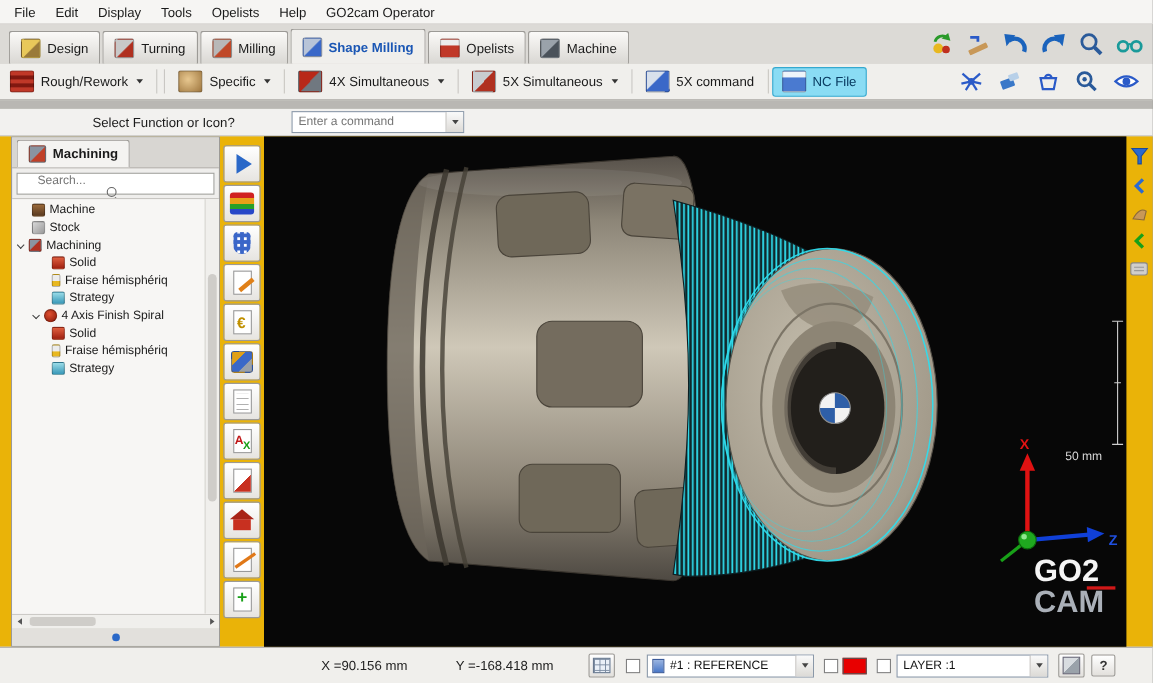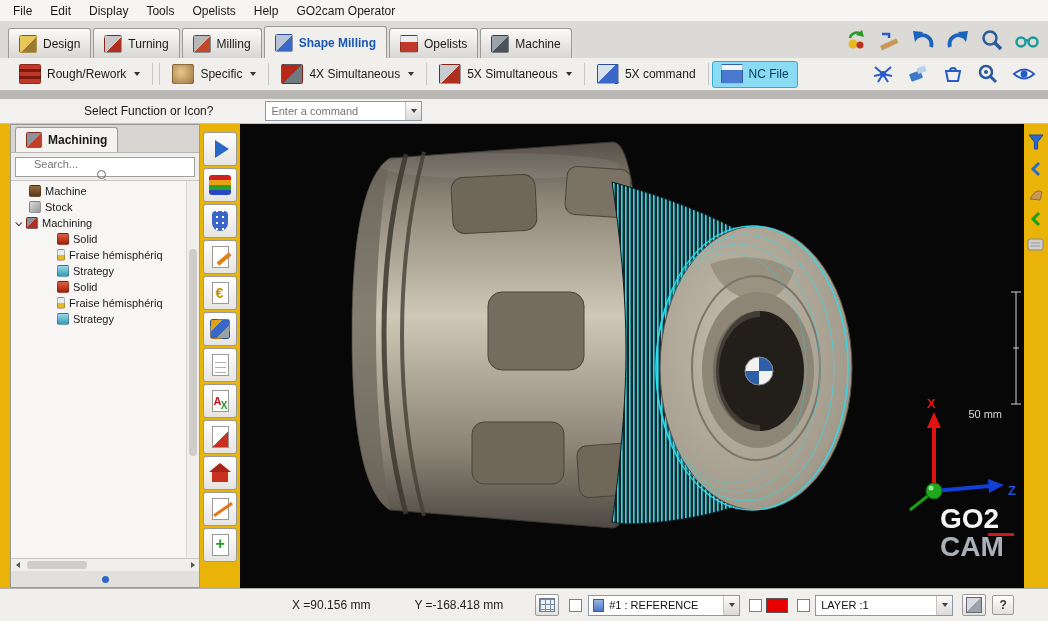--- a/index.html
+++ b/index.html
@@ -22,21 +22,21 @@
   .tico.milling  { background:linear-gradient(135deg,#b8b8b8 50%,#c04828 50%); }
   .tico.shape    { background:linear-gradient(135deg,#b8c4d8 50%,#3a68c8 50%); }
   .tico.opel     { background:linear-gradient(180deg,#ececec 35%,#c03828 35%); }
   .tico.machine  { background:linear-gradient(135deg,#9aa2aa 50%,#4a525a 50%); }
 
   .icluster { position:absolute; right:8px; top:7px; display:flex; gap:11px; align-items:center; }
   .icluster2 { position:absolute; right:12px; top:5px; display:flex; gap:13px; align-items:center; }
   .icluster svg, .icluster2 svg { display:block; }
 
   
-  .ribbon2 { height:33px; background:#f0efec; border-bottom:1px solid #bcbab6; display:flex; align-items:center; padding-left:10px; position:relative; }
+  .ribbon2 { height:33px; background:#f0efec; border-bottom:1px solid #bcbab6; display:flex; align-items:center; position:relative; }
   .rbtn { display:flex; align-items:center; gap:6px; height:27px; padding:0 8px; border:1px solid transparent; border-radius:3px; }
   .rbtn .caret { width:0; height:0; border-left:3.5px solid transparent; border-right:3.5px solid transparent; border-top:4px solid #333; margin-left:2px; }
   .rbtn.active { background:#8adcf4; border-color:#35a9cf; color:#083a60; }
   .rsep { width:1px; height:22px; background:#c9c7c3; margin:0 3px; }
   .rico { width:22px; height:20px; border-radius:2px; border:1px solid rgba(0,0,0,.25); flex:none; }
   .rico.rough    { background:repeating-linear-gradient(180deg,#c03828 0 4px,#801810 4px 7px); }
   .rico.finish   { background:linear-gradient(135deg,#d8d0c8 40%,#b03828 40%); }
   .rico.specific { background:radial-gradient(circle at 40% 40%,#e8c890,#a07840); }
   .rico.fourx    { background:linear-gradient(135deg,#b82818 50%,#707880 50%); }
   .rico.fivex    { background:linear-gradient(135deg,#c8ccd0 50%,#b03020 50%); }
@@ -64,21 +64,21 @@
   .searchbox input { flex:1; border:none; outline:none; font:11px "Liberation Sans",sans-serif; color:#666; padding:0 5px; min-width:0; background:transparent; }
   .magico { width:13px; height:13px; position:relative; margin-right:4px; flex:none; }
   .magico::before { content:""; position:absolute; left:0; top:0; width:7px; height:7px; border:1.5px solid #666; border-radius:50%; }
   .magico::after { content:""; position:absolute; left:8.5px; top:8.5px; width:4.5px; height:1.5px; background:#666; transform:rotate(45deg); transform-origin:0 0; }
 
   .treewrap { flex:1; position:relative; background:#f7f6f4; border-top:1px solid #c8c6c2; overflow:hidden; }
   .tree { position:absolute; left:0; top:2px; right:13px; }
   .trow { height:16px; display:flex; align-items:center; gap:4px; font-size:11px; white-space:nowrap; }
   .lvl1 { padding-left:18px; } .lvl1.exp { padding-left:6px; }
   .lvl2.exp { padding-left:20px; }
-  .lvl3 { padding-left:46px; }
+  .lvl3 { padding-left:36px; }
   .chev { width:5px; height:5px; border-left:1.5px solid #444; border-bottom:1.5px solid #444; transform:rotate(-45deg) translateY(-1px); flex:none; }
   .ti { width:12px; height:12px; border-radius:2px; flex:none; border:1px solid rgba(0,0,0,.25); }
   .ti.machine  { background:linear-gradient(#9a6a3a,#5a3a20); }
   .ti.material { background:linear-gradient(#dcdcdc,#8c8c8c); }
   .ti.stock    { background:linear-gradient(135deg,#d8d8d8,#9a9a9a); }
   .ti.maching  { background:linear-gradient(135deg,#8a94a0 50%,#b03020 50%); }
   .ti.op       { background:radial-gradient(circle at 40% 35%,#e05030,#8a1808); border-radius:50%; }
   .ti.solid    { background:linear-gradient(#e06040,#a02010); }
   .ti.tool     { width:8px; background:linear-gradient(#ececec 55%,#e8b820 55%); }
   .ti.strategy { background:linear-gradient(#9adce8,#3898b8); }
@@ -342,20 +342,25 @@
           <span class="ti solid"></span>
           <span>Solid</span>
         </div>
         <div class="trow lvl3">
           <span class="ti tool"></span>
           <span>Fraise hémisphériq</span>
         </div>
         <div class="trow lvl3">
           <span class="ti strategy"></span>
           <span>Strategy</span>
+        </div>
+        <div class="trow lvl2 exp">
+          <span class="chev"></span>
+          <span class="ti op"></span>
+          <span>4 Axis Finish Spiral</span>
         </div>
         <div class="trow lvl3">
           <span class="ti solid"></span>
           <span>Solid</span>
         </div>
         <div class="trow lvl3">
           <span class="ti tool"></span>
           <span>Fraise hémisphériq</span>
         </div>
         <div class="trow lvl3">

